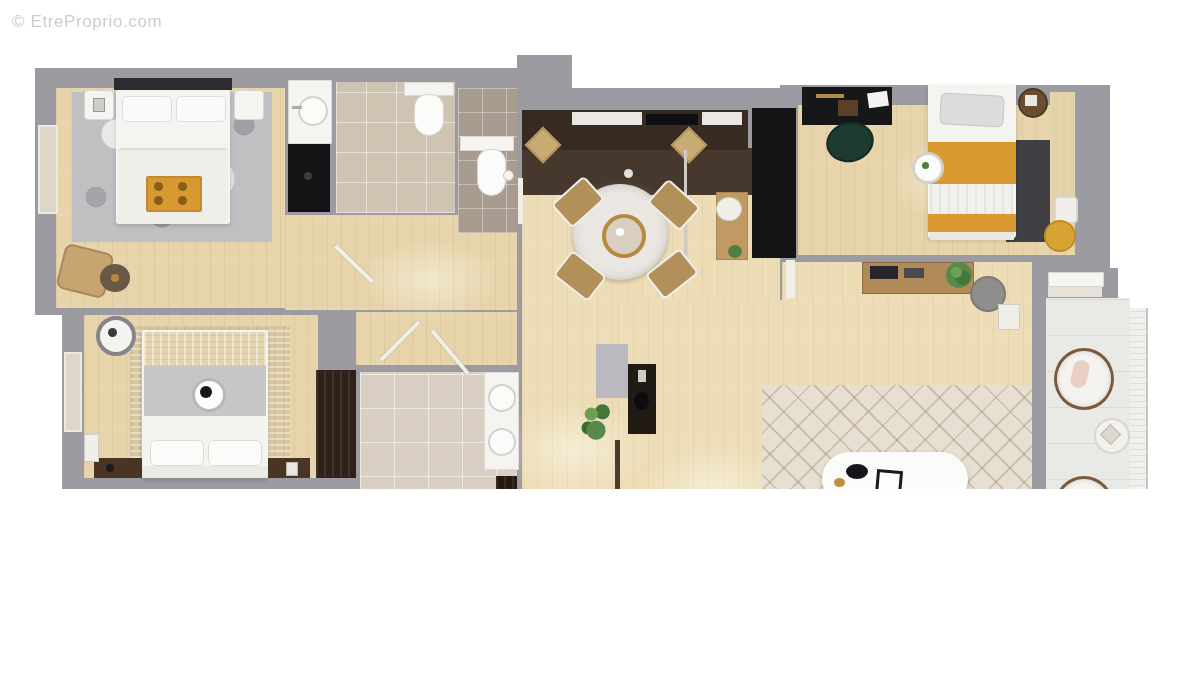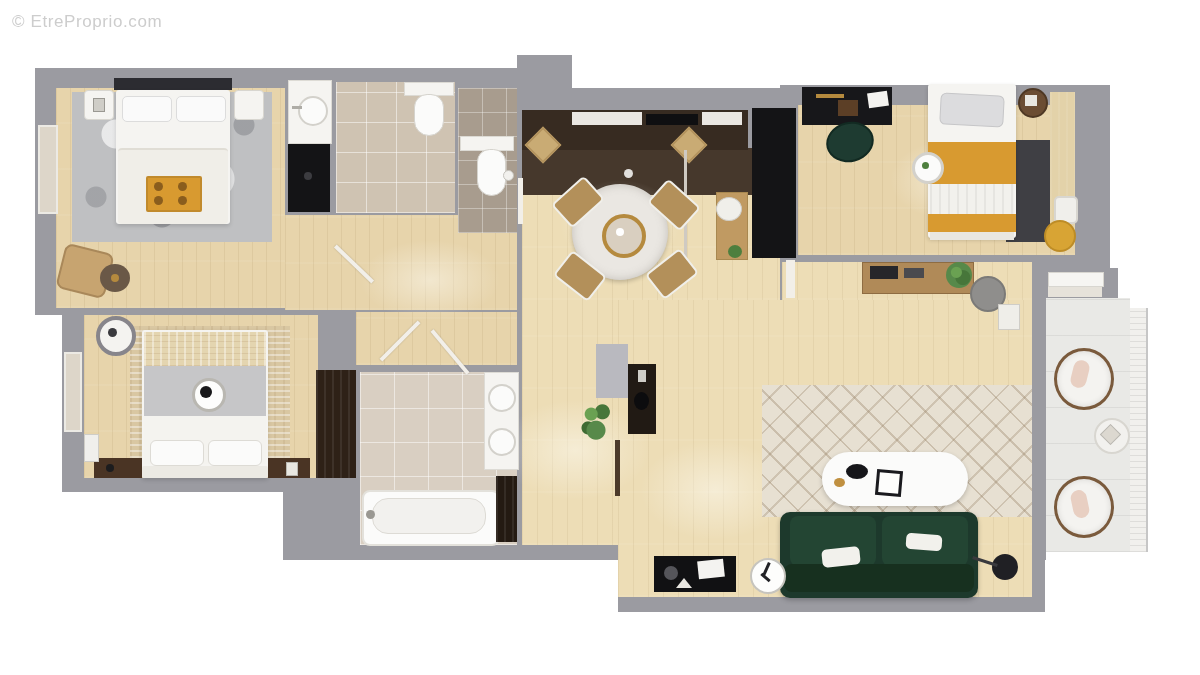--- a/index.html
+++ b/index.html
@@ -1,16 +1,16 @@
 <!DOCTYPE html>
 <html style="--c-outside: #ffffff; --c-wall: #9b9ba1; --c-wood: #e7d4ab; --c-woodLight: #edddb6; --c-kitchenFloor: #46382c; --c-cabinet: #372b21; --c-espresso: #2e2117; --c-black: #141416; --c-white: #f5f4f1; --c-marble: #eae7e2; --c-tile: #cfc3b2; --c-tileBath: #d9cfc2; --c-tileDark: #a89c8e; --c-balconyFloor: #e9e9e6; --c-railing: #f1f0ed; --c-rugGray: #bfc0c2; --c-rugBeige: #d9c7a2; --c-rugCharcoal: #3f3f44; --c-rugCream: #e7e0d2; --c-sofaGreen: #1d392c; --c-sofaGreenLight: #234533; --c-mustard: #d89a30; --c-gold: #b58a3e; --c-plant: #4e7f3e; --c-doorLight: #f2efe9; --c-doorDark: #4c3a2a; --c-stoolWood: #c9ab74; --c-chairWood: #b3905a; --c-deskWood: #c09a62; --c-consoleWood: #b08a58; --c-nightDark: #4a3424; --c-tanChair: #c7a470; --c-sideDark: #6a5847; --c-poufGray: #8f8e8c; --c-poufYellow: #d8a434;"><head>
 <meta charset="utf-8">
 <style>
   html,body{margin:0;padding:0;background:#ffffff;}
-  #stage{position:relative;width:1200px;height:675px;background:var(--c-outside);overflow:hidden;
+  #stage{position:relative;width:1200px;height:489px;background:var(--c-outside);overflow:hidden;
          font-family:"Liberation Sans", sans-serif;}
   .a{position:absolute;}
   .wall{background:var(--c-wall);}
   .wallLite{background:#b9b9bf;}
   .wood{background-color:var(--c-wood);
         background-image:repeating-linear-gradient(90deg, rgba(120,90,40,.09) 0 1px, transparent 1px 14px),
                          repeating-linear-gradient(0deg, rgba(255,255,255,.06) 0 2px, transparent 2px 46px);}
   .wood2{background-color:var(--c-woodLight);
         background-image:repeating-linear-gradient(90deg, rgba(120,90,40,.08) 0 1px, transparent 1px 15px),
                          repeating-linear-gradient(0deg, rgba(255,255,255,.06) 0 2px, transparent 2px 52px);}

